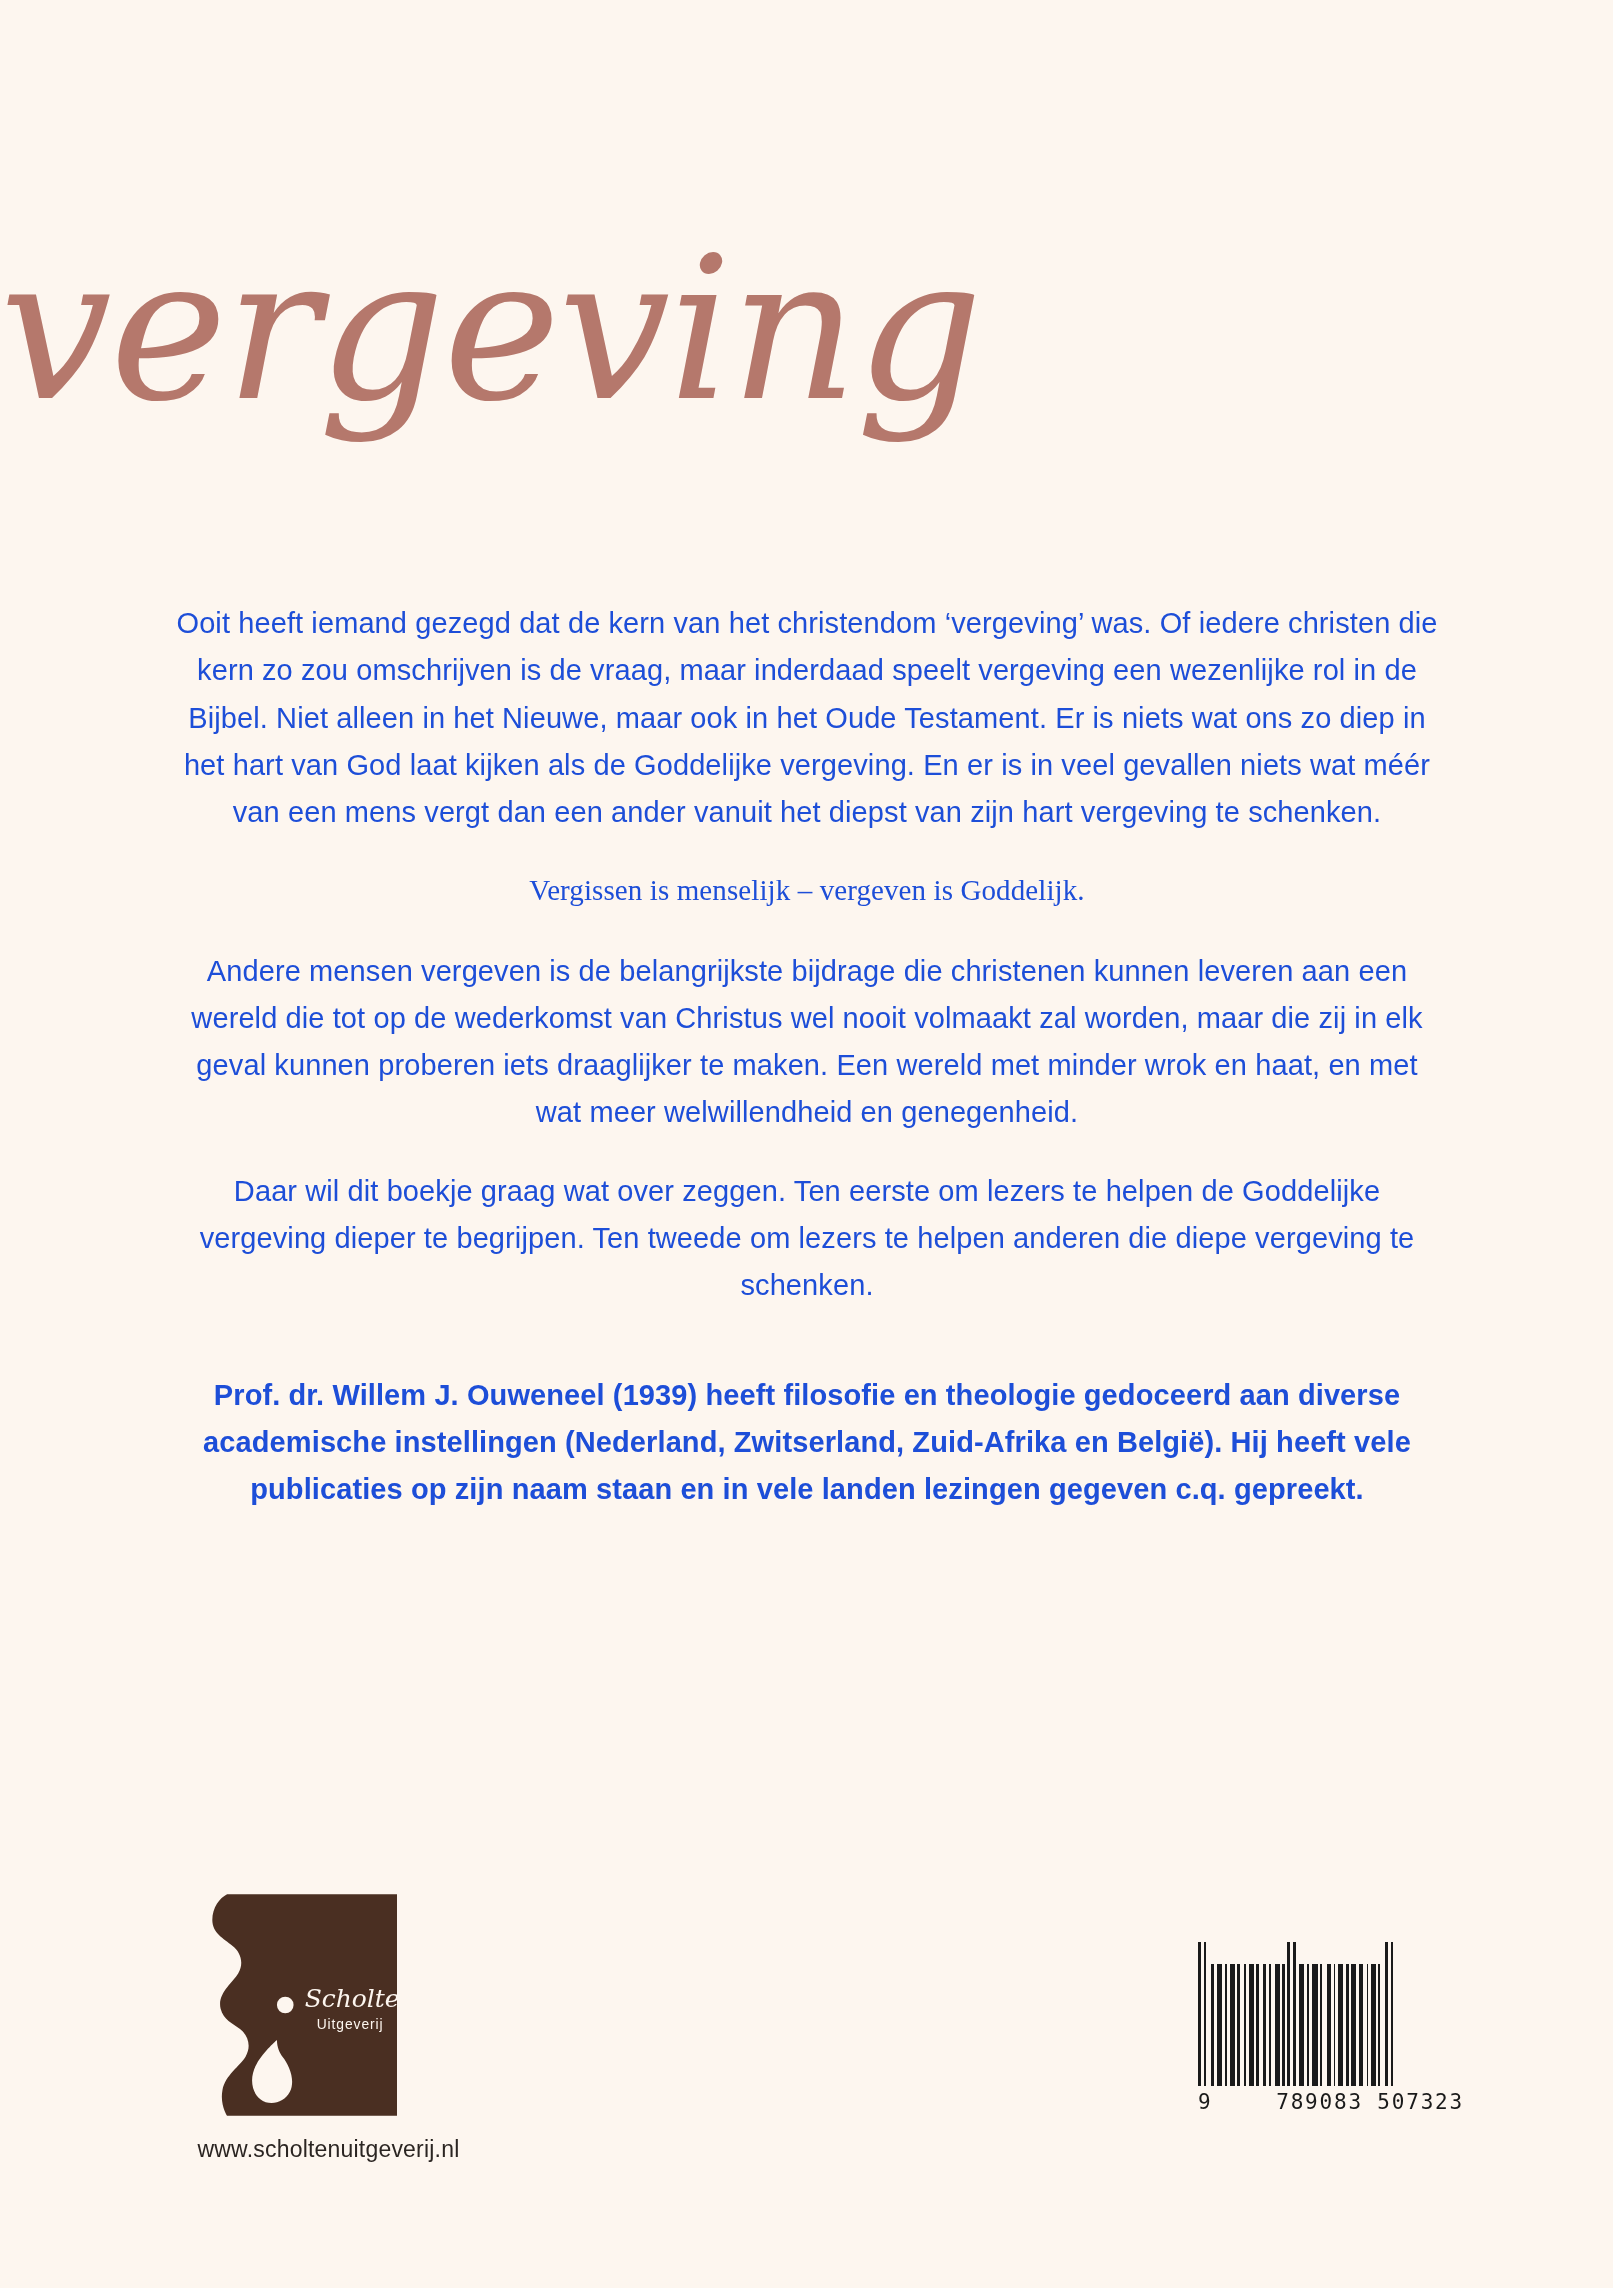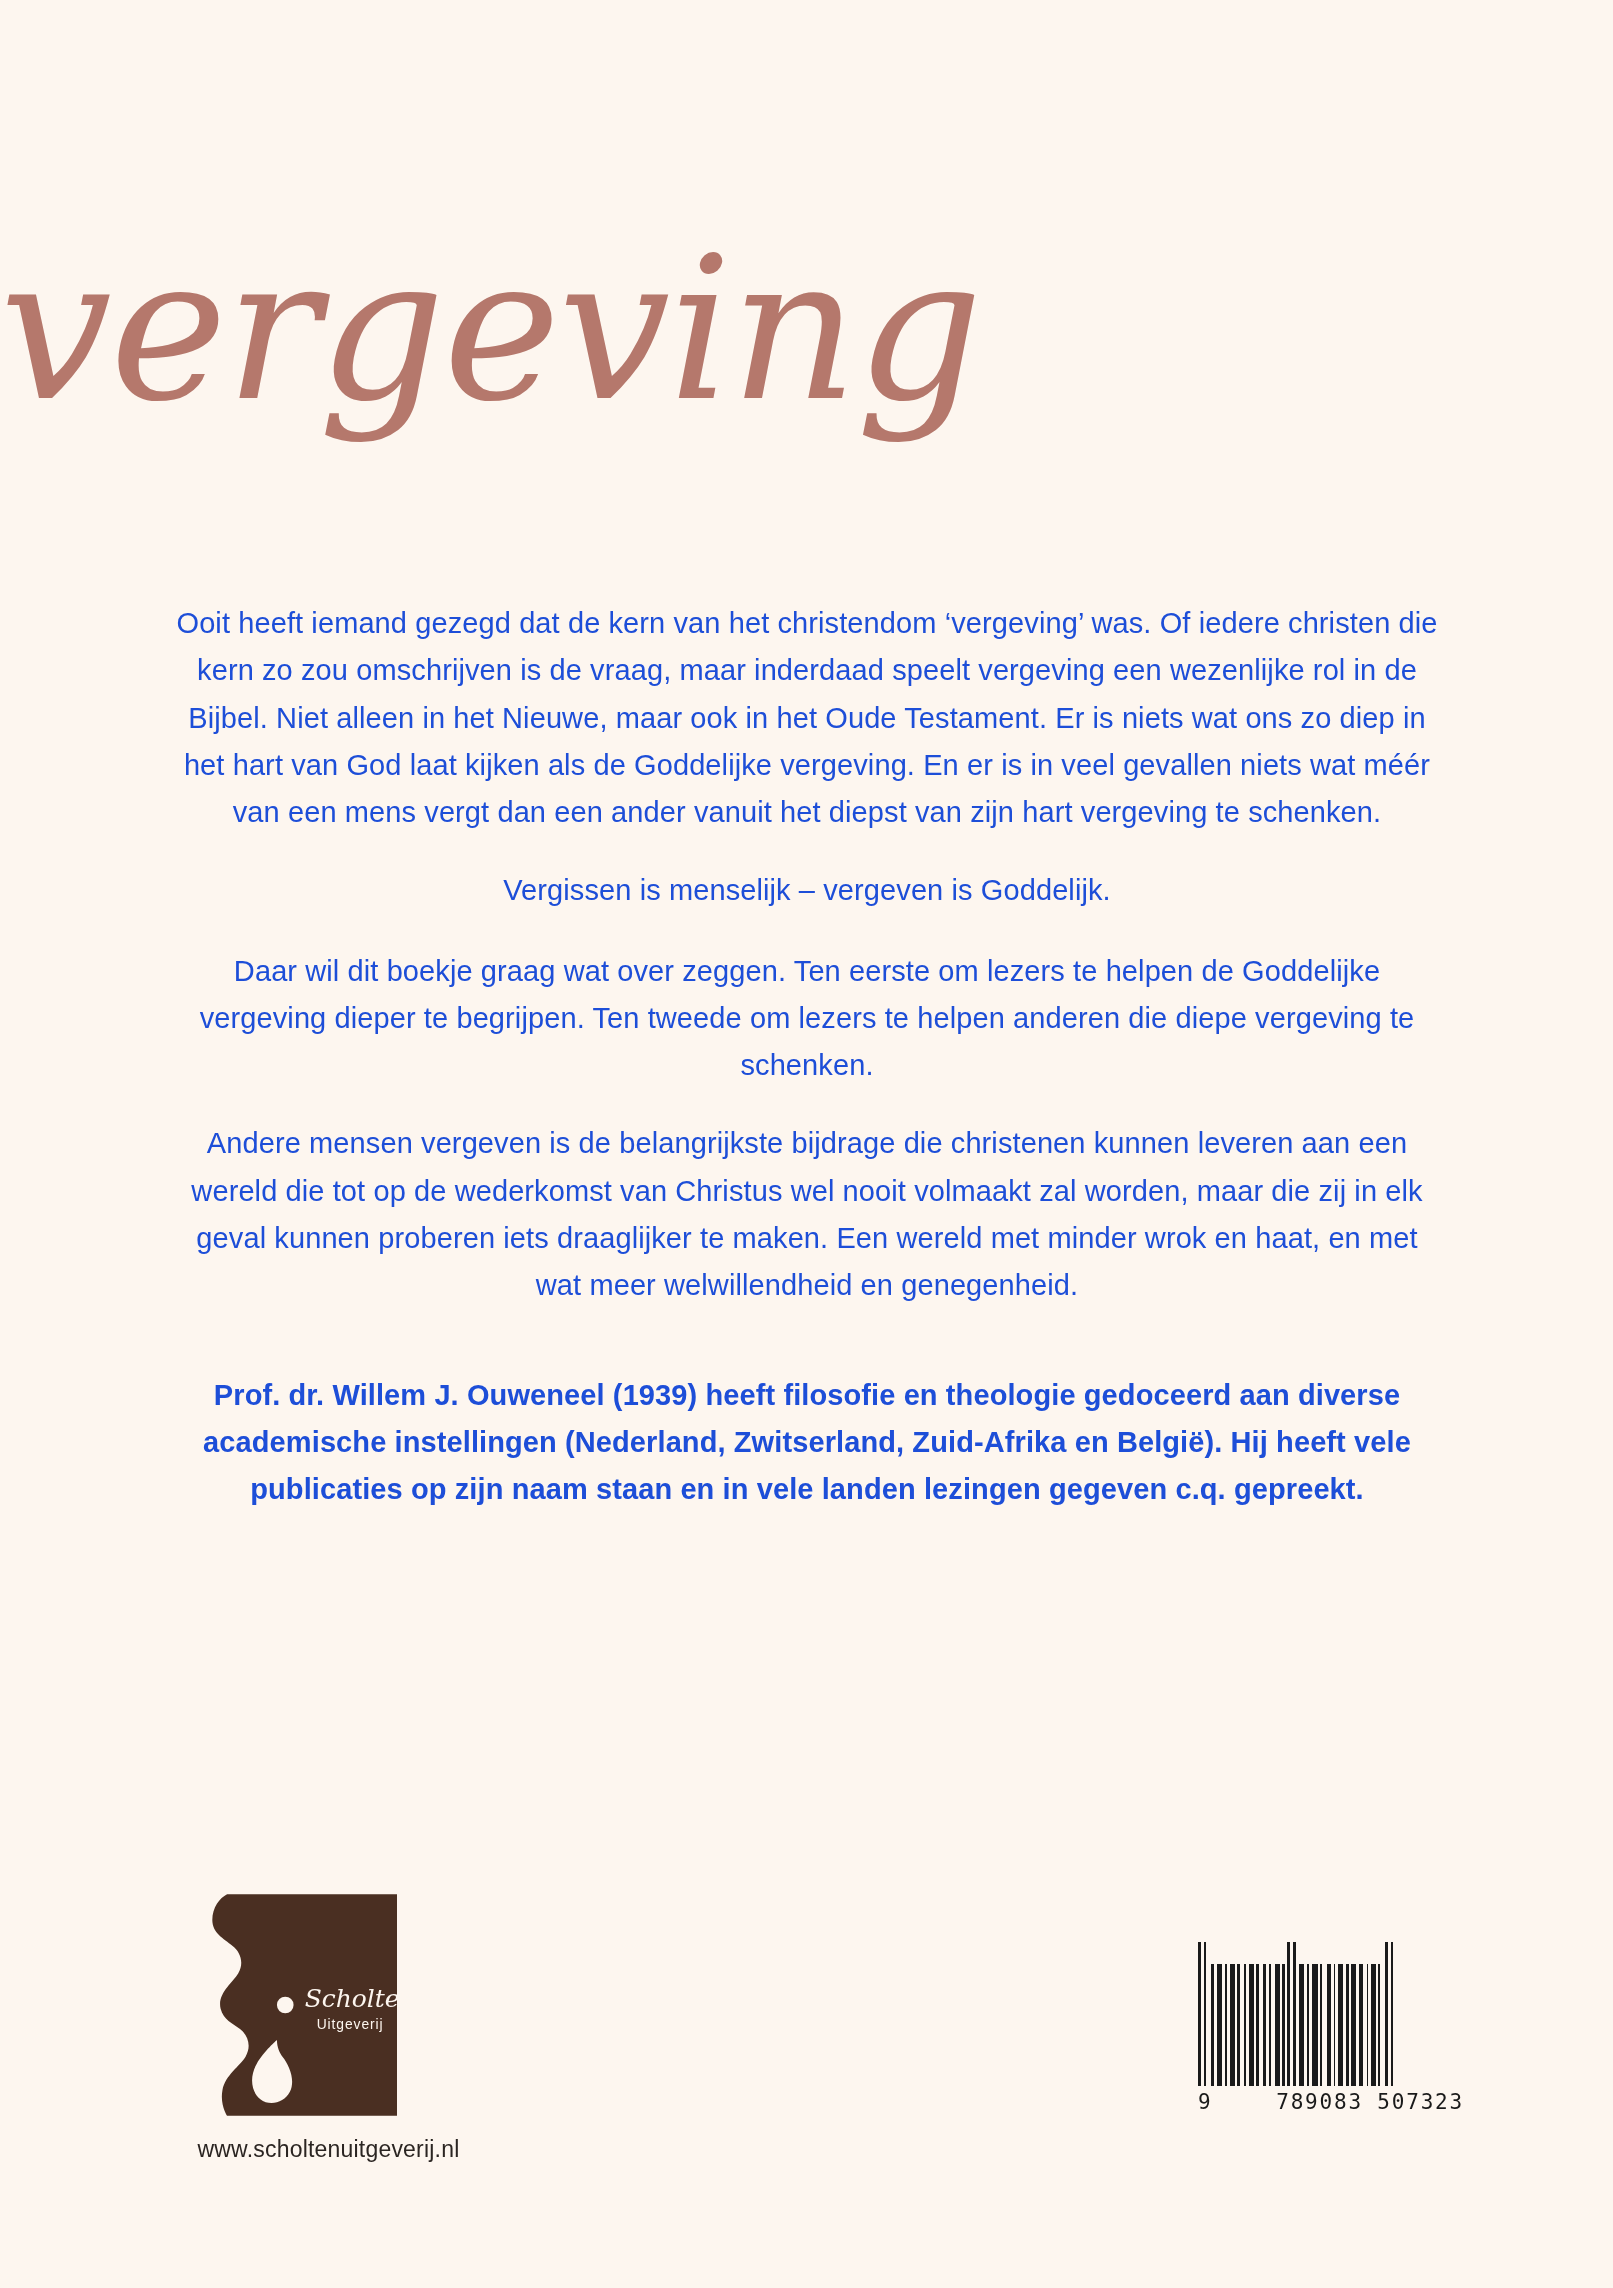--- a/index.html
+++ b/index.html
@@ -50,20 +50,21 @@
   }
   .blurb p {
     margin: 0 0 31px 0;
     font-size: 29px;
     line-height: 1.63;
     color: #1d4ed8;
     letter-spacing: 0.1px;
   }
   .blurb p.short {
     margin: 20px 0 33px 0;
+    font-family: Liberation Serif, serif;
   }
   .blurb p.author-bio {
     font-weight: bold;
     margin-top: 63px;
     line-height: 1.62;
   }
 
   
   .logo-block {
     position: absolute;
@@ -133,22 +134,22 @@
 
 <div class="page">
 
   <div class="title-wrap">
     <span class="book-title">vergeving</span>
   </div>
 
   <div class="blurb">
     <p>Ooit heeft iemand gezegd dat de kern van het christendom ‘vergeving’ was. Of iedere christen die kern zo zou omschrijven is de vraag, maar inderdaad speelt vergeving een wezenlijke rol in de Bijbel. Niet alleen in het Nieuwe, maar ook in het Oude Testament. Er is niets wat ons zo diep in het hart van God laat kijken als de Goddelijke vergeving. En er is in veel gevallen niets wat méér van een mens vergt dan een ander vanuit het diepst van zijn hart vergeving te schenken.</p>
     <p class="short">Vergissen is menselijk – vergeven is Goddelijk.</p>
+    <p>Andere mensen vergeven is de belangrijkste bijdrage die christenen kunnen leveren aan een wereld die tot op de wederkomst van Christus wel nooit volmaakt zal worden, maar die zij in elk geval kunnen proberen iets draaglijker te maken. Een wereld met minder wrok en haat, en met wat meer welwillendheid en genegenheid.</p>
     <p>Daar wil dit boekje graag wat over zeggen. Ten eerste om lezers te helpen de Goddelijke vergeving dieper te begrijpen. Ten tweede om lezers te helpen anderen die diepe vergeving te schenken.</p>
-    <p>Andere mensen vergeven is de belangrijkste bijdrage die christenen kunnen leveren aan een wereld die tot op de wederkomst van Christus wel nooit volmaakt zal worden, maar die zij in elk geval kunnen proberen iets draaglijker te maken. Een wereld met minder wrok en haat, en met wat meer welwillendheid en genegenheid.</p>
     <p class="author-bio">Prof. dr. Willem J. Ouweneel (1939) heeft filosofie en theologie gedoceerd aan diverse academische instellingen (Nederland, Zwitserland, Zuid-Afrika en België). Hij heeft vele publicaties op zijn naam staan en in vele landen lezingen gegeven c.q. gepreekt.</p>
   </div>
 
   <div class="logo-block">
     <div class="logo-mark">
       <svg width="205" height="222" viewBox="0 0 222 240" xmlns="http://www.w3.org/2000/svg" aria-hidden="true">
         <path fill="#4a2f22" d="M38 0 H222 V240 H38 C38 240 30 228 33 212 C36 196 52 186 58 176 C65 164 60 152 52 146 C44 140 34 136 31 124 C27 108 44 96 50 86 C57 74 52 62 44 56 C34 48 22 42 22 28 C22 14 30 4 38 0 Z"></path>
         <path fill="#fdf6ef" d="M92 158 C92 158 78 170 70 184 C62 198 64 214 74 222 C84 230 100 226 106 214 C112 202 106 186 98 176 C95 172 92 166 92 158 Z"></path>
         <circle fill="#fdf6ef" cx="101" cy="120" r="9"></circle>
         <text x="122" y="122" fill="#fdf6ef" font-family="DejaVu Serif, serif" font-style="italic" font-size="27">Scholten</text>

